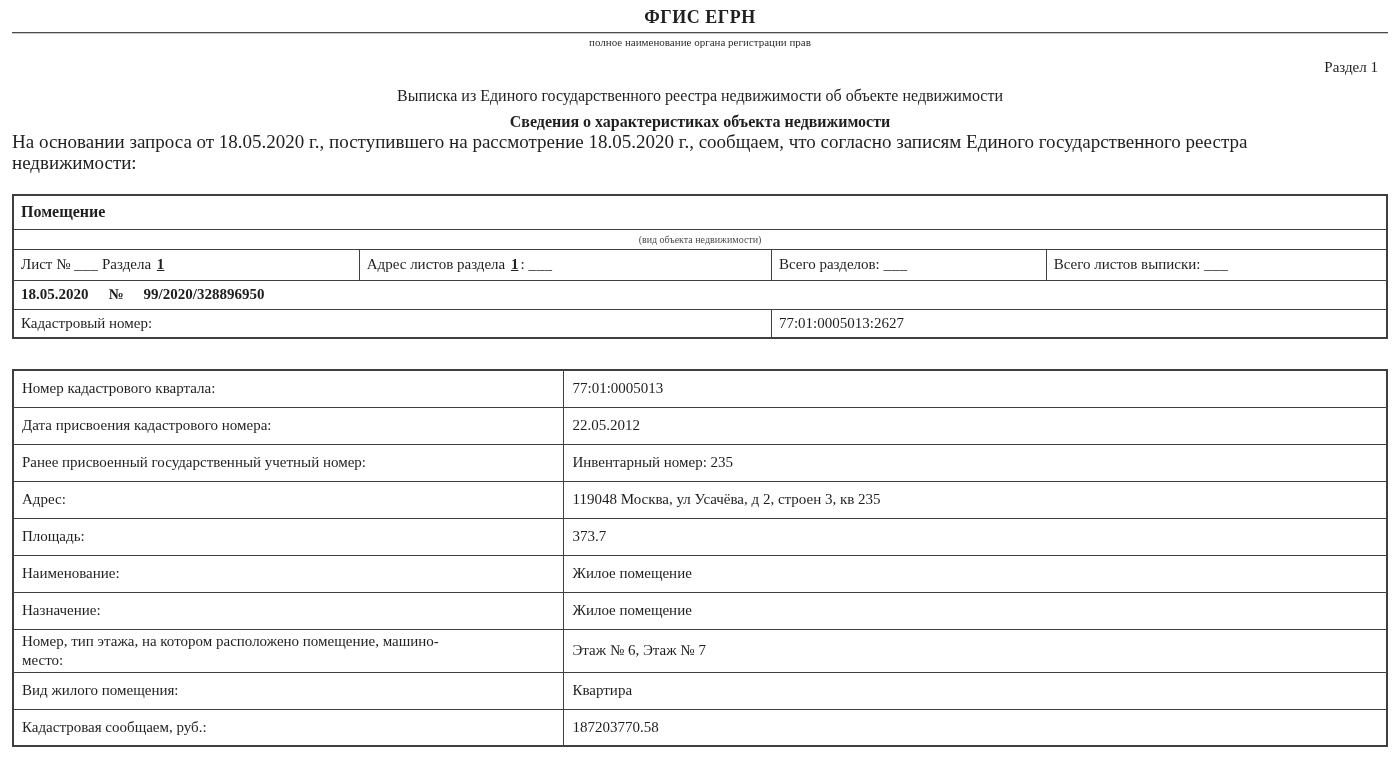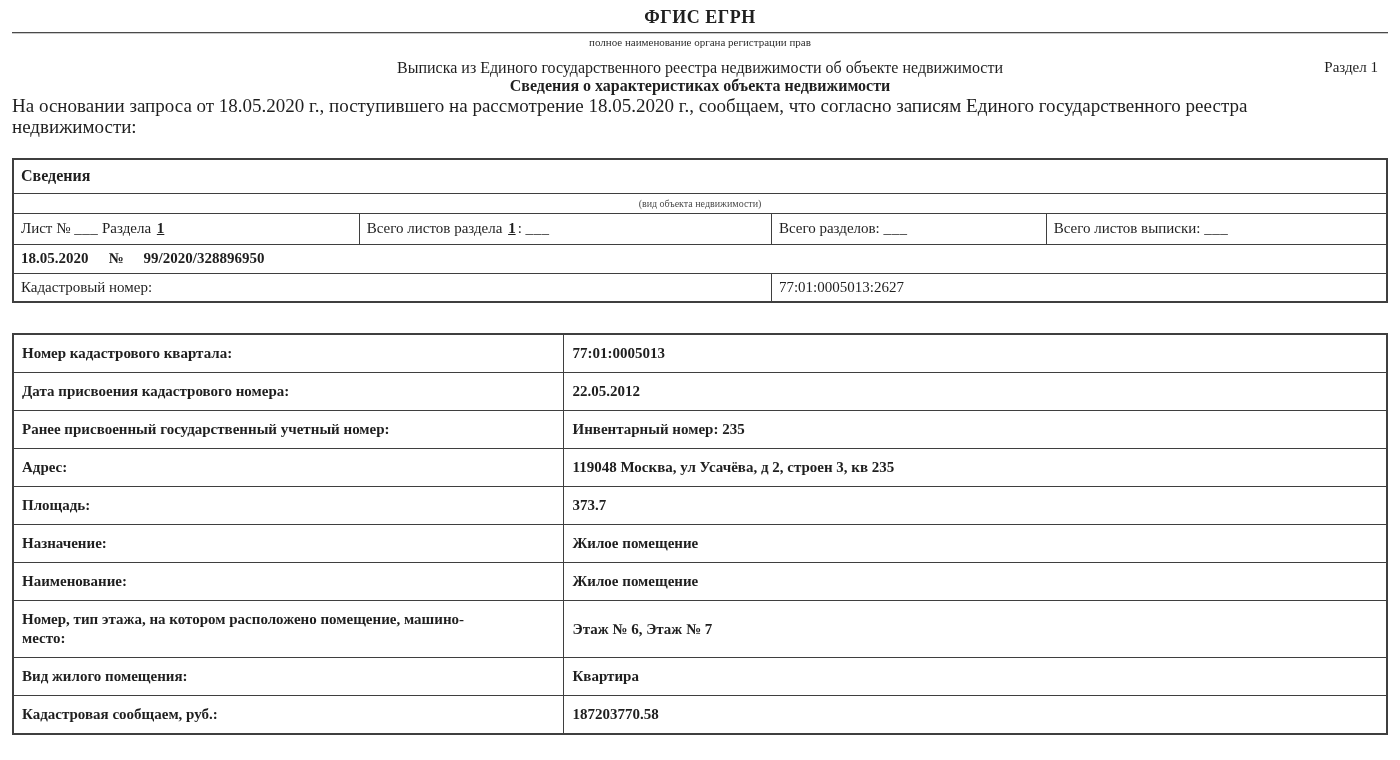--- a/index.html
+++ b/index.html
@@ -34,26 +34,26 @@
     text-align: center;
     font-size: 11px;
     color: #2e2e2e;
   }
   .section-label {
     position: absolute;
     top: 52px; right: 22px;
     font-size: 15px;
   }
   .title1 {
-    margin-top: 11px;
+    margin-top: 39px;
     text-align: center;
     font-size: 16px;
   }
   .title2 {
-    margin-top: 0;
+    margin-top: 8px;
     text-align: center;
     font-size: 16px;
     font-weight: bold;
   }
   .intro {
     font-size: 19px;
     line-height: 21px;
     white-space: pre-line;
   }
   table {
@@ -81,21 +81,21 @@
   .t1 .r-cadastral { height: 29px; margin-left: 24px; }
   .num-mark {
     font-weight: bold;
     text-decoration: underline;
     padding: 0 2px;
   }
   .blank { letter-spacing: 0.5px; }
   .gap-md { display: inline-block; width: 20px; }
   .bold { font-weight: normal; }
   .t2 { margin-top: 30px; }
-  .t2 td { padding: 9px 8px; font-weight: bold; }
+  .t2 td { padding: 2px 8px; }
   .t2 td.label { white-space: pre-line; line-height: 19px; }
   .t2 tr { height: 37px; }
 </style>
 </head>
 <body>
 
 <div class="page">
 
   <div class="org-name">ФГИС ЕГРН</div>
   <div class="top-rule"></div>
@@ -110,28 +110,28 @@
 
   <table class="t1">
     <colgroup>
       <col style="width:25.2%">
         <col style="width:30%">
         <col style="width:20%">
         <col style="width:24.8%">
     </colgroup>
     <tbody>
       <tr class="r-objtype">
-        <td colspan="4">Сведения</td>
+        <td colspan="4">Помещение</td>
       </tr>
       <tr class="r-caption">
         <td colspan="4">(вид объекта недвижимости)</td>
       </tr>
       <tr class="r-sheets">
         <td><span>Лист №</span> <span class="blank">___</span> <span>Раздела</span> <span class="num-mark">1</span></td>
-        <td><span>Всего листов раздела</span> <span class="num-mark">1</span><span>:</span> <span class="blank">___</span></td>
+        <td><span>Адрес листов раздела</span> <span class="num-mark">1</span><span>:</span> <span class="blank">___</span></td>
         <td><span>Всего разделов:</span> <span class="blank">___</span></td>
         <td><span>Всего листов выписки:</span> <span class="blank">___</span></td>
       </tr>
       <tr class="r-request">
         <td colspan="4"><span>18.05.2020</span><span class="gap-md"></span><span>№</span><span class="gap-md"></span><span>99/2020/328896950</span></td>
       </tr>
       <tr class="r-cadastral">
         <td colspan="2">Кадастровый номер:</td>
         <td colspan="2" class="bold">77:01:0005013:2627</td>
       </tr>
@@ -158,25 +158,25 @@
         </tr>
         <tr>
           <td class="label">Адрес:</td>
           <td class="value">119048 Москва, ул Усачёва, д 2, строен 3, кв 235</td>
         </tr>
         <tr>
           <td class="label">Площадь:</td>
           <td class="value">373.7</td>
         </tr>
         <tr>
-          <td class="label">Назначение:</td>
+          <td class="label">Наименование:</td>
           <td class="value">Жилое помещение</td>
         </tr>
         <tr>
-          <td class="label">Наименование:</td>
+          <td class="label">Назначение:</td>
           <td class="value">Жилое помещение</td>
         </tr>
         <tr>
           <td class="label">Номер, тип этажа, на котором расположено помещение, машино-
 место:</td>
           <td class="value">Этаж № 6, Этаж № 7</td>
         </tr>
         <tr>
           <td class="label">Вид жилого помещения:</td>
           <td class="value">Квартира</td>

